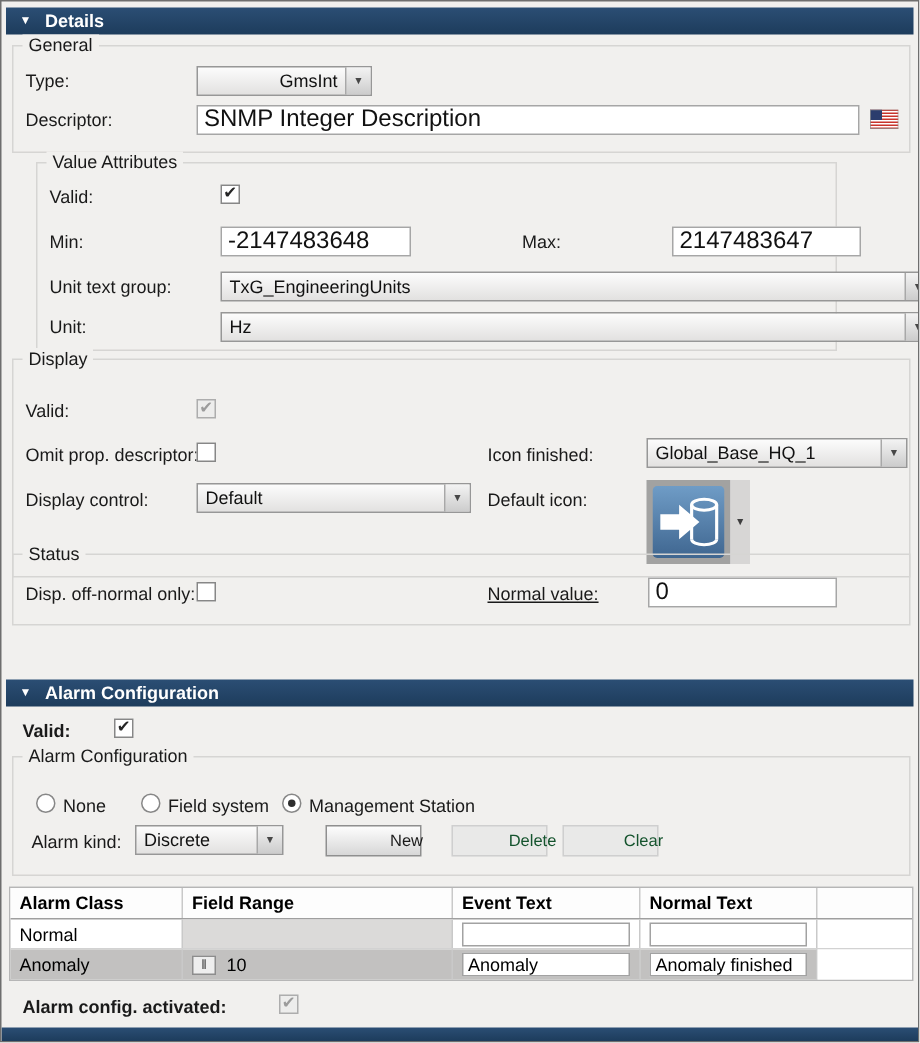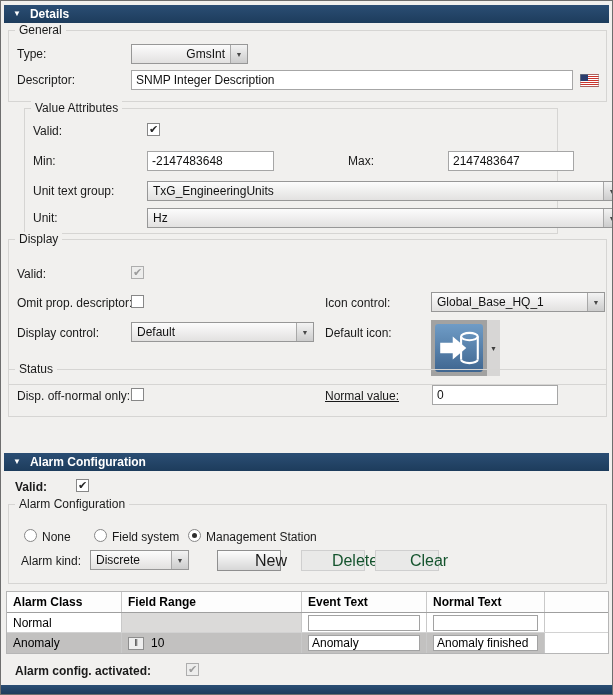--- a/index.html
+++ b/index.html
@@ -14,21 +14,21 @@
     color: #fff; font-size: 12px; font-weight: bold;
     display: flex; align-items: center; padding: 0 9px; gap: 9px;
   }
   .section-header .tri { font-size: 8px; line-height: 8px; }
   .groupbox { position: absolute; border: 1px solid #d6d5d3; border-radius: 0; }
   .gb-title { position: absolute; top: -8px; left: 6px; background: #f1f0ee; padding: 0 4px; font-size: 12px; color: #1a1a1a; white-space: nowrap; }
   .lbl { position: absolute; font-size: 12px; color: #1a1a1a; white-space: nowrap; }
   .lbl.bold { font-weight: bold; }
   .txt {
     position: absolute; height: 20px; border: 1px solid #a6a6a6; background: #fff;
-    font-size: 12px; padding: 0 4px; color: #111; outline: none;
+    font-size: 16px; padding: 0 4px; color: #111; outline: none;
   }
   .combo {
     position: absolute; height: 20px; border: 1px solid #979797;
     background: linear-gradient(#fcfcfc, #e2e1e0); display: flex; align-items: stretch;
   }
   .combo .ct { flex: 1; font-size: 12px; padding: 2px 5px 0 5px; color: #111; white-space: nowrap; overflow: hidden; }
   .combo .cb {
     width: 17px; border-left: 1px solid #a8a8a8;
     background: linear-gradient(#f3f3f3, #cccccc);
     display: flex; align-items: center; justify-content: center;
@@ -36,21 +36,21 @@
   }
   .checkbox {
     position: absolute; width: 13px; height: 13px; border: 1px solid #878787; background: #fff;
     display: flex; align-items: center; justify-content: center;
     font-size: 11px; line-height: 11px; color: #262626;
   }
   .checkbox.disabled { border-color: #adadad; background: #ededec; color: #9c9c9c; }
   .radio { position: absolute; width: 13px; height: 13px; border: 1px solid #878787; border-radius: 50%; background: #fff; }
   .radio.selected::after { content: ""; position: absolute; left: 3px; top: 3px; width: 5px; height: 5px; border-radius: 50%; background: #2e2e2e; }
   .btn {
-    position: absolute; width: 64px; height: 21px; font-size: 16px;
+    position: absolute; width: 64px; height: 21px; font-size: 11px;
     display: flex; align-items: center; justify-content: center;
     border: 1px solid #8f8f8f; background: linear-gradient(#fdfdfd, #d7d7d7); color: #1a1a1a; padding-left: 44px;
   }
   .btn.disabled { border-color: #cfcfcf; background: #e9e9e8; color: #14532d; }
   .flag { position: absolute; width: 19px; height: 13px; }
   .icon-widget { position: absolute; display: flex; align-items: flex-start; }
   .icon-plate { width: 56px; height: 56px; background: #a2a2a1; display: flex; align-items: center; justify-content: center; }
   .icon-dd { width: 13px; height: 56px; background: #d7d6d5; display: flex; align-items: center; justify-content: center; font-size: 7px; color: #3e3e3e; }
   .alarm-table { position: absolute; left: 5px; top: 590px; width: 603px; background: #fff; border: 1px solid #b6b6b6; font-size: 12px; }
   .tr { display: flex; }
@@ -131,21 +131,21 @@
   </div>
 
   <div class="groupbox" style="left:7px; top:238px; width:599px; height:146px;">
     <span class="gb-title">Display</span>
     <span class="lbl" style="left:8px; top:27px;">Valid:</span>
     <span class="checkbox disabled" style="left:122px; top:26px;">
       <span>✔</span>
     </span>
     <span class="lbl" style="left:8px; top:56px;">Omit prop. descriptor:</span>
     <span class="checkbox" style="left:122px; top:55px;"></span>
-    <span class="lbl" style="left:316px; top:56px;">Icon control:</span>
+    <span class="lbl" style="left:316px; top:56px;">Icon finished:</span>
     <div class="combo" style="left:422px; top:52px; width:174px;">
       <span class="ct">Global_Base_HQ_1</span>
       <span class="cb">▼</span>
     </div>
     <span class="lbl" style="left:8px; top:86px;">Display control:</span>
     <div class="combo" style="left:122px; top:82px; width:183px;">
       <span class="ct">Default</span>
       <span class="cb">▼</span>
     </div>
     <span class="lbl" style="left:316px; top:86px;">Default icon:</span>

